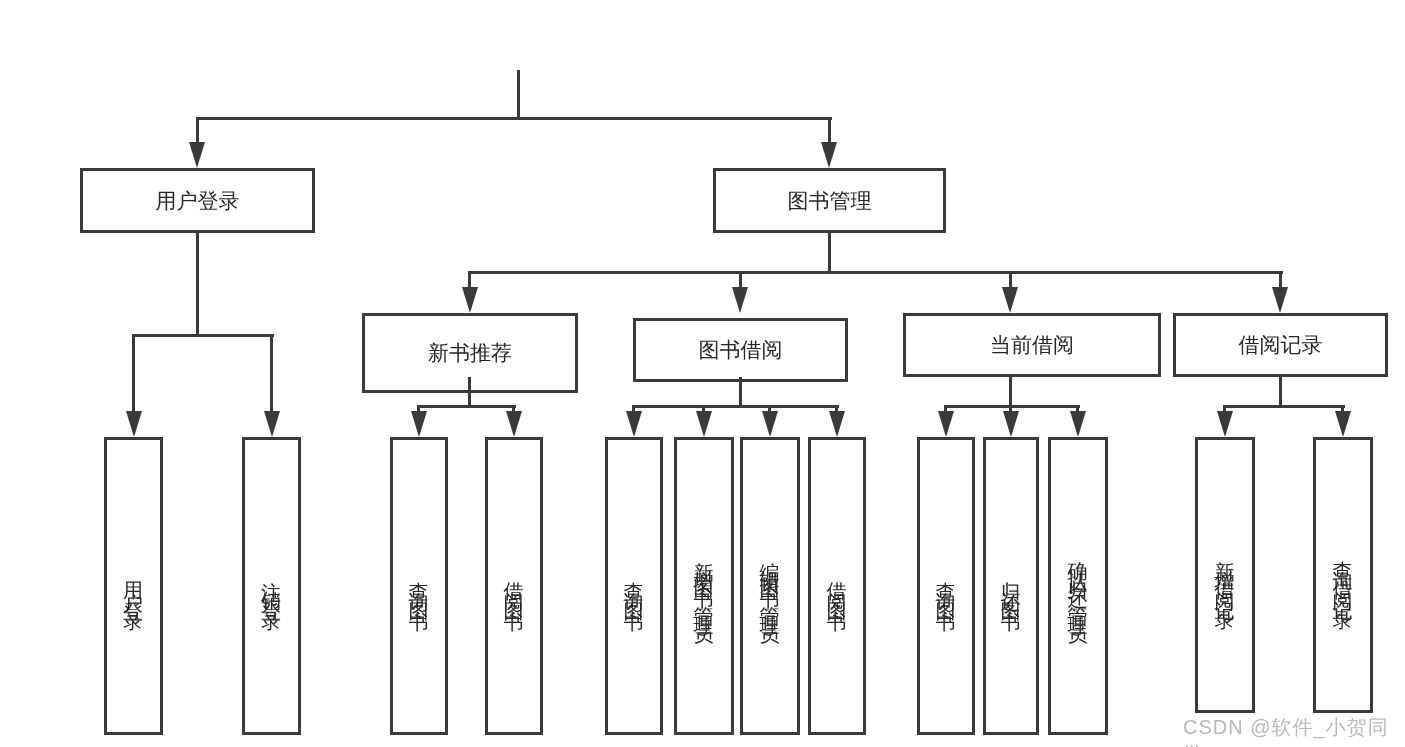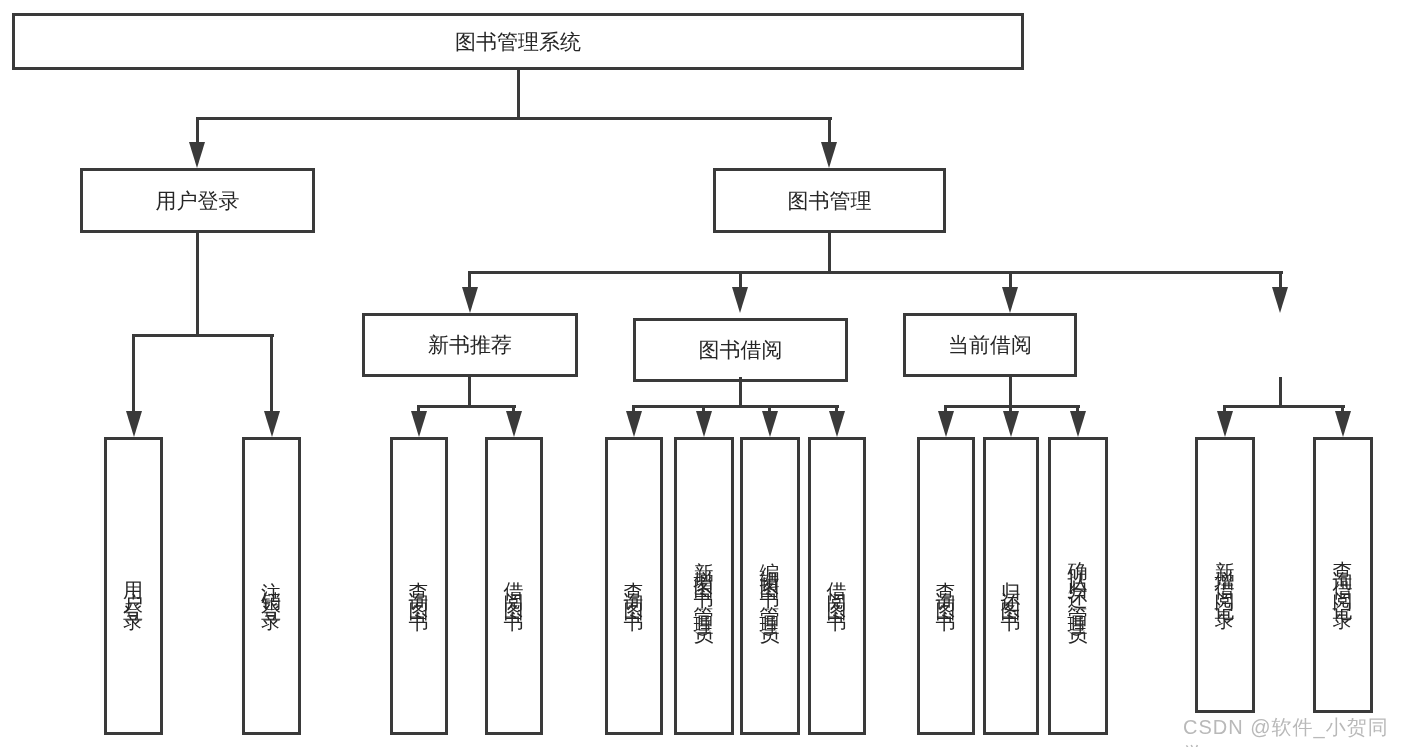--- a/index.html
+++ b/index.html
@@ -27,21 +27,20 @@
   }
   .watermark{
     position:absolute;color:#b9b9b9;font-size:20px;letter-spacing:1px;
   }
 </style>
 </head>
 <body>
 
 <div id="canvas">
 
-  <div class="box" style="left:12px;top:13px;width:1012px;height:57px;">图书管理系统</div>
 
   <div class="vl" style="left:517px;top:70px;height:47px;"></div>
   <div class="hl" style="left:196px;top:117px;width:636px;"></div>
   <div class="vl" style="left:196px;top:120px;height:22px;"></div>
   <div class="ah" style="left:189px;top:142px;"></div>
   <div class="vl" style="left:828px;top:120px;height:22px;"></div>
   <div class="ah" style="left:821px;top:142px;"></div>
 
   <div class="box" style="left:80px;top:168px;width:235px;height:65px;">用户登录</div>
   <div class="box" style="left:713px;top:168px;width:233px;height:65px;text-align:right;">图书管理</div>
@@ -57,23 +56,24 @@
   <div class="hl" style="left:468px;top:271px;width:815px;"></div>
   <div class="vl" style="left:468px;top:274px;height:13px;"></div>
   <div class="ah" style="left:462px;top:287px;"></div>
   <div class="vl" style="left:739px;top:274px;height:13px;"></div>
   <div class="ah" style="left:732px;top:287px;"></div>
   <div class="vl" style="left:1009px;top:274px;height:13px;"></div>
   <div class="ah" style="left:1002px;top:287px;"></div>
   <div class="vl" style="left:1279px;top:274px;height:13px;"></div>
   <div class="ah" style="left:1272px;top:287px;"></div>
 
-  <div class="box" style="left:362px;top:313px;width:216px;height:64px;">新书推荐</div>
+  <div class="box" style="left:362px;top:313px;width:216px;height:80px;">新书推荐</div>
   <div class="box" style="left:633px;top:318px;width:215px;height:64px;">图书借阅</div>
-  <div class="box" style="left:903px;top:313px;width:174px;height:64px;text-align:right;">当前借阅</div>
+  <div class="box" style="left:903px;top:313px;width:258px;height:64px;text-align:right;">当前借阅</div>
+  <div class="box" style="left:1173px;top:313px;width:215px;height:64px;">借阅记录</div>
 
   <div class="vl" style="left:468px;top:377px;height:28px;"></div>
   <div class="hl" style="left:417px;top:405px;width:99px;"></div>
   <div class="vl" style="left:417px;top:408px;height:4px;"></div>
   <div class="ah" style="left:411px;top:411px;"></div>
   <div class="vl" style="left:512px;top:408px;height:4px;"></div>
   <div class="ah" style="left:506px;top:411px;"></div>
 
   <div class="vl" style="left:739px;top:377px;height:28px;"></div>
   <div class="hl" style="left:632px;top:405px;width:207px;"></div>

